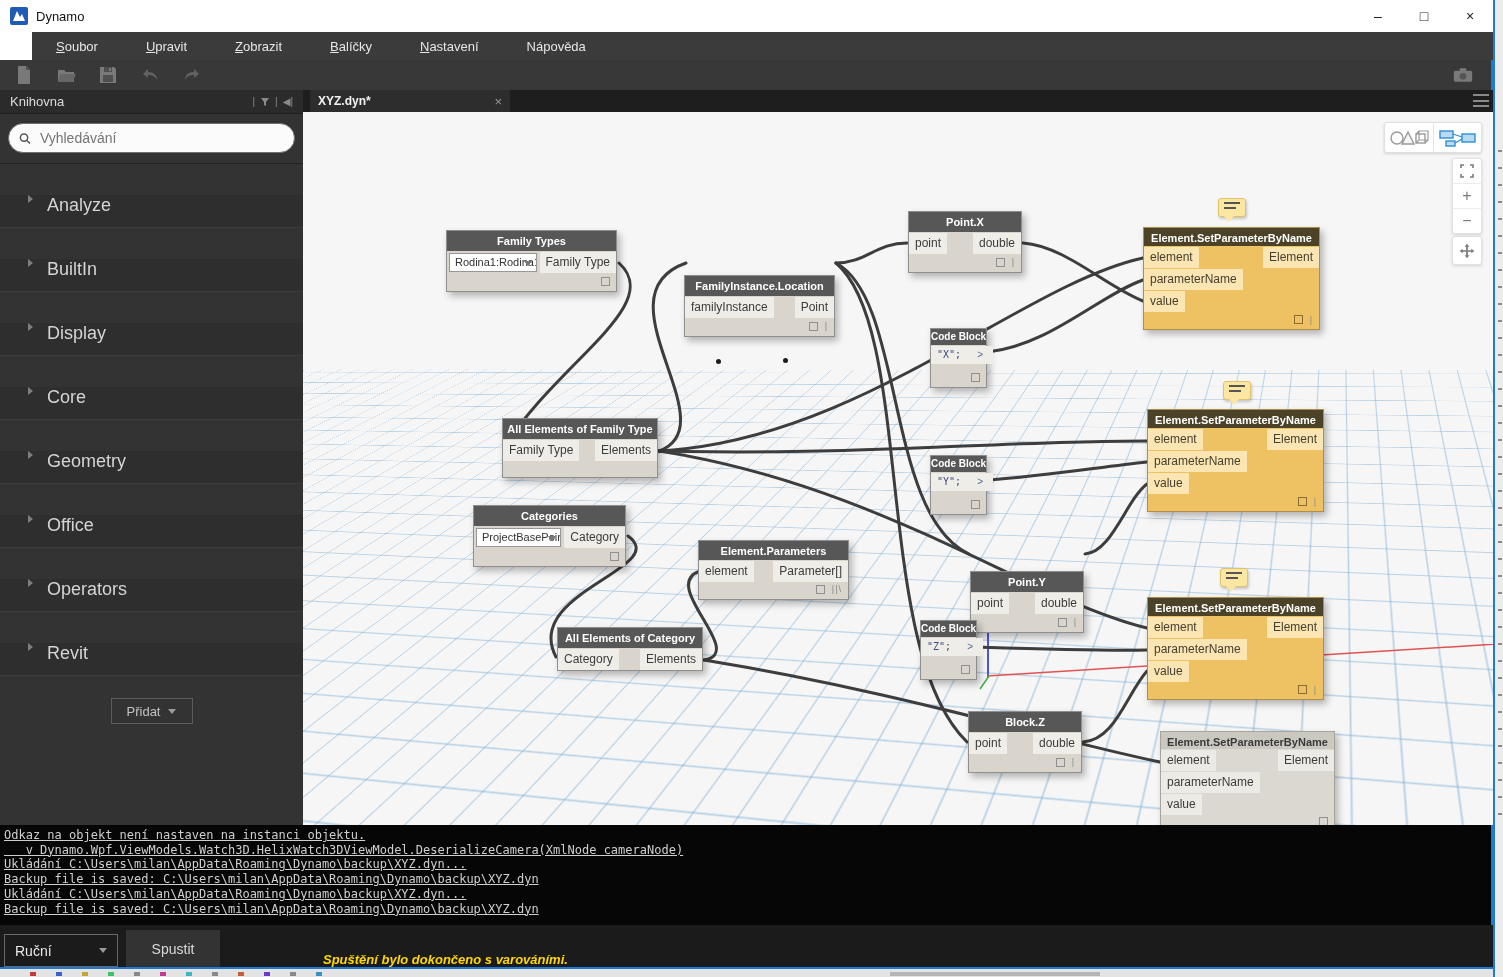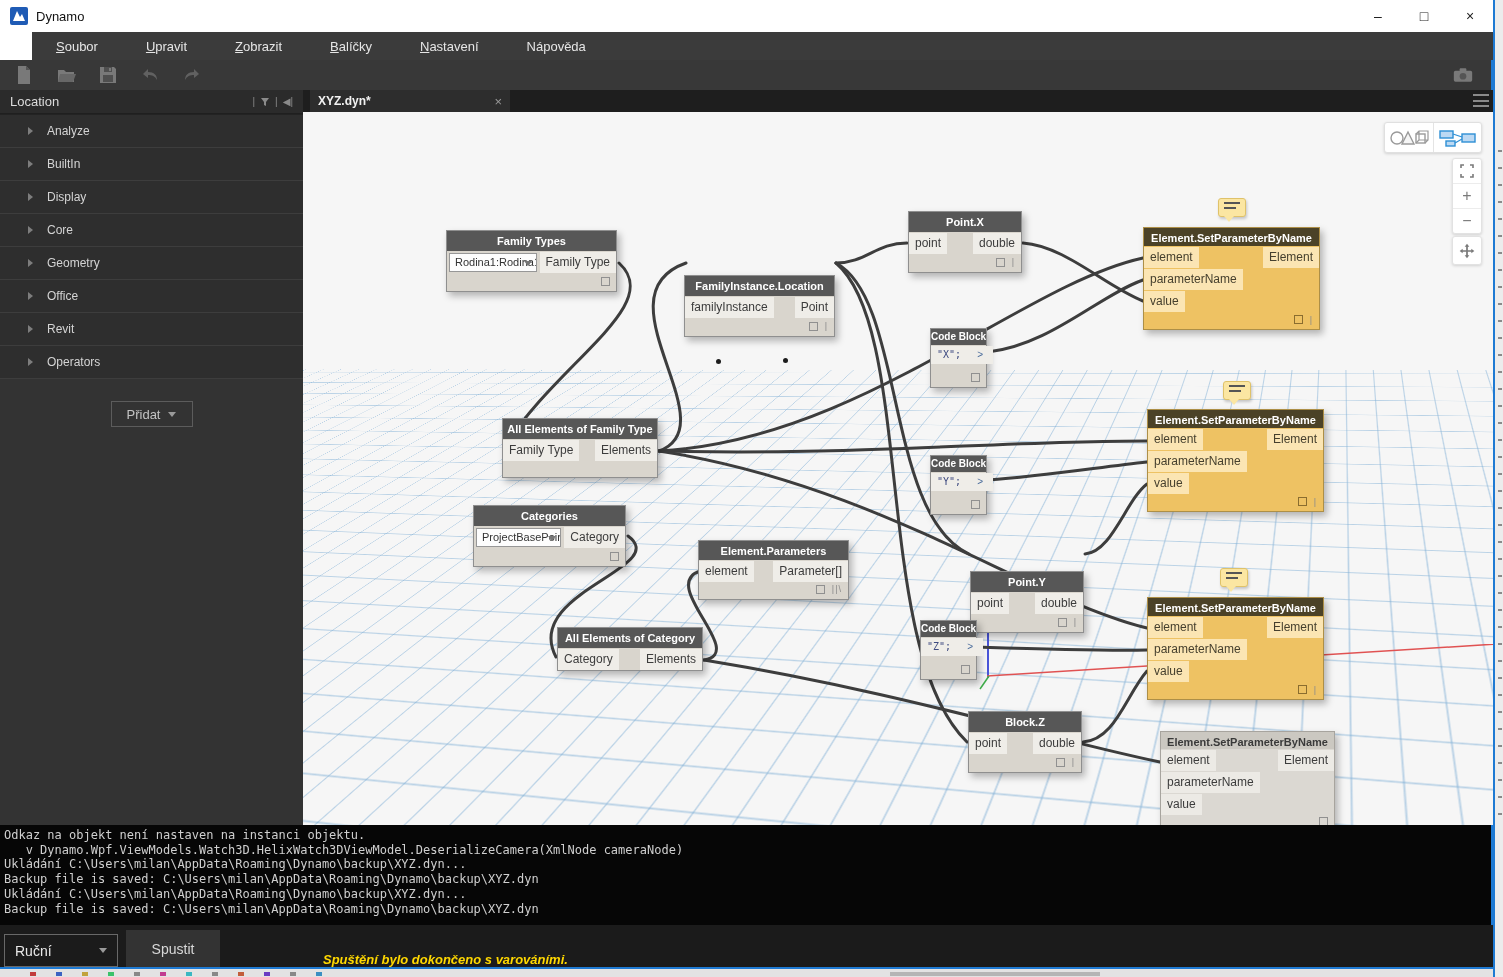--- a/index.html
+++ b/index.html
@@ -29,22 +29,22 @@
   #sidebar{position:absolute;left:0;top:90px;width:303px;height:735px;background:#333333;}
   #side-head{height:23px;background:#2b2b2b;display:flex;align-items:center;
              color:#dcdcdc;font-size:13px;padding:0 10px;border-bottom:1px solid #1f1f1f;}
   #side-head .hicons{margin-left:auto;display:flex;align-items:center;gap:5px;color:#8a8a8a;font-size:10px;}
   #search-wrap{padding:9px 8px 10px 8px;}
   #search-box{display:flex;align-items:center;background:#fbfbfb;border:1px solid #6e6e6e;
               border-radius:15px;height:28px;padding:0 10px;}
   #search-box input{border:0;outline:0;background:transparent;font-size:14px;color:#444;
                     width:100%;font-family:inherit;}
   #cat-list{border-top:1px solid #232323;}
-  .cat-row{height:32px;display:flex;align-items:center;background:#2e2e2e;
-           border-bottom:1px solid #3d3d3d;color:#d4d4d4;font-size:12px;}
+  .cat-row{height:32px;display:flex;background:#2e2e2e;
+           border-bottom:1px solid #3d3d3d;color:#d4d4d4;font-size:18px;margin-top:31px;}
   .cat-arrow{width:0;height:0;border-left:5px solid #7d7d7d;border-top:4px solid transparent;
              border-bottom:4px solid transparent;margin:0 14px 0 28px;}
   #add-btn{display:flex;align-items:center;gap:8px;margin:22px auto 0 auto;width:80px;height:24px;
            justify-content:center;border:1px solid #5c5c5c;color:#c3c3c3;font-size:13px;background:transparent;}
   .dn-caret{width:0;height:0;border-top:5px solid #9a9a9a;border-left:4px solid transparent;
             border-right:4px solid transparent;}
 
   
   #tabbar{position:absolute;left:303px;top:90px;width:1190px;height:22px;background:#1e1e1e;}
   #tab-active{position:absolute;left:7px;top:0;width:200px;height:22px;background:#2d2d2d;
@@ -114,21 +114,21 @@
   #zoomcol .zbtn{height:24px;display:flex;align-items:center;justify-content:center;color:#7a7a7a;
                  font-size:16px;border-bottom:1px solid #ececec;}
   #zoomcol .zbtn:last-child{border-bottom:0;}
   #pan-btn{position:absolute;right:11px;top:124px;width:28px;height:27px;background:#fff;
            border:1px solid #e2e2e2;border-radius:3px;display:flex;align-items:center;justify-content:center;
            box-shadow:0 1px 3px rgba(0,0,0,.15);}
 
   
   #console{position:absolute;left:0;top:825px;width:1493px;height:100px;background:#060606;
            color:#cfcfcf;font-size:12px;line-height:14.7px;padding:3px 0 0 4px;box-sizing:border-box;
-           border-right:2px solid #1e7ad3;}
+           border-right:2px solid #1e7ad3;text-decoration:underline;}
   #runbar{position:absolute;left:0;top:925px;width:1493px;height:42px;background:#1b1b1b;
           display:flex;align-items:flex-end;border-right:2px solid #1e7ad3;}
   #run-mode{width:114px;height:33px;border:1px solid #686868;margin-left:4px;display:flex;
             align-items:center;color:#e8e8e8;font-size:14px;padding:0 10px;box-sizing:border-box;}
   #run-mode .dn-caret{margin-left:auto;}
   #run-btn{width:94px;height:37px;background:#333333;color:#d8d8d8;font-size:14px;border:0;
            margin-left:8px;display:flex;align-items:center;justify-content:center;}
   #run-status{color:#ffd800;font-style:italic;font-size:13px;margin-left:103px;font-weight:bold;}
 
   
@@ -187,30 +187,39 @@
   </svg>
   <svg class="tool-ic" id="camera-btn" viewBox="0 0 24 20">
     <rect x="1" y="5" width="22" height="13" rx="2" fill="#8f8f8f"></rect>
     <rect x="8" y="2" width="8" height="5" rx="1" fill="#8f8f8f"></rect>
     <circle cx="12" cy="11.5" r="4" fill="#5e5e5e"></circle>
   </svg>
 </div>
 
 <div id="sidebar">
   <div id="side-head">
-    <span>Location</span>
+    <span>Knihovna</span>
     <span class="hicons">
       <span>|</span>
       <svg width="10" height="10" viewBox="0 0 10 10">
         <path d="M1,1 H9 L6,5 V9 L4,8 V5 Z" fill="#8a8a8a"></path>
         </svg>
       <span>|</span>
       <span>◀|</span>
     </span>
   </div>
+  <div id="search-wrap">
+    <div id="search-box">
+      <svg width="13" height="13" viewBox="0 0 13 13" style="margin-right:7px">
+        <circle cx="5.5" cy="5.5" r="4" fill="none" stroke="#555" stroke-width="1.6"></circle>
+        <line x1="8.5" y1="8.5" x2="12" y2="12" stroke="#555" stroke-width="1.6"></line>
+      </svg>
+      <input placeholder="Vyhledávání" style="">
+    </div>
+  </div>
   <div id="cat-list">
       <div class="cat-row">
         <span class="cat-arrow"></span>
         <span>Analyze</span>
       </div>
       <div class="cat-row">
         <span class="cat-arrow"></span>
         <span>BuiltIn</span>
       </div>
       <div class="cat-row">
@@ -224,25 +233,25 @@
       <div class="cat-row">
         <span class="cat-arrow"></span>
         <span>Geometry</span>
       </div>
       <div class="cat-row">
         <span class="cat-arrow"></span>
         <span>Office</span>
       </div>
       <div class="cat-row">
         <span class="cat-arrow"></span>
+        <span>Operators</span>
+      </div>
+      <div class="cat-row">
+        <span class="cat-arrow"></span>
         <span>Revit</span>
-      </div>
-      <div class="cat-row">
-        <span class="cat-arrow"></span>
-        <span>Operators</span>
       </div>
     </div>
   <div id="add-btn">
     <span>Přidat</span>
     <span class="dn-caret"></span>
   </div>
 </div>
 
 <div id="tabbar">
   <div id="tab-active">

